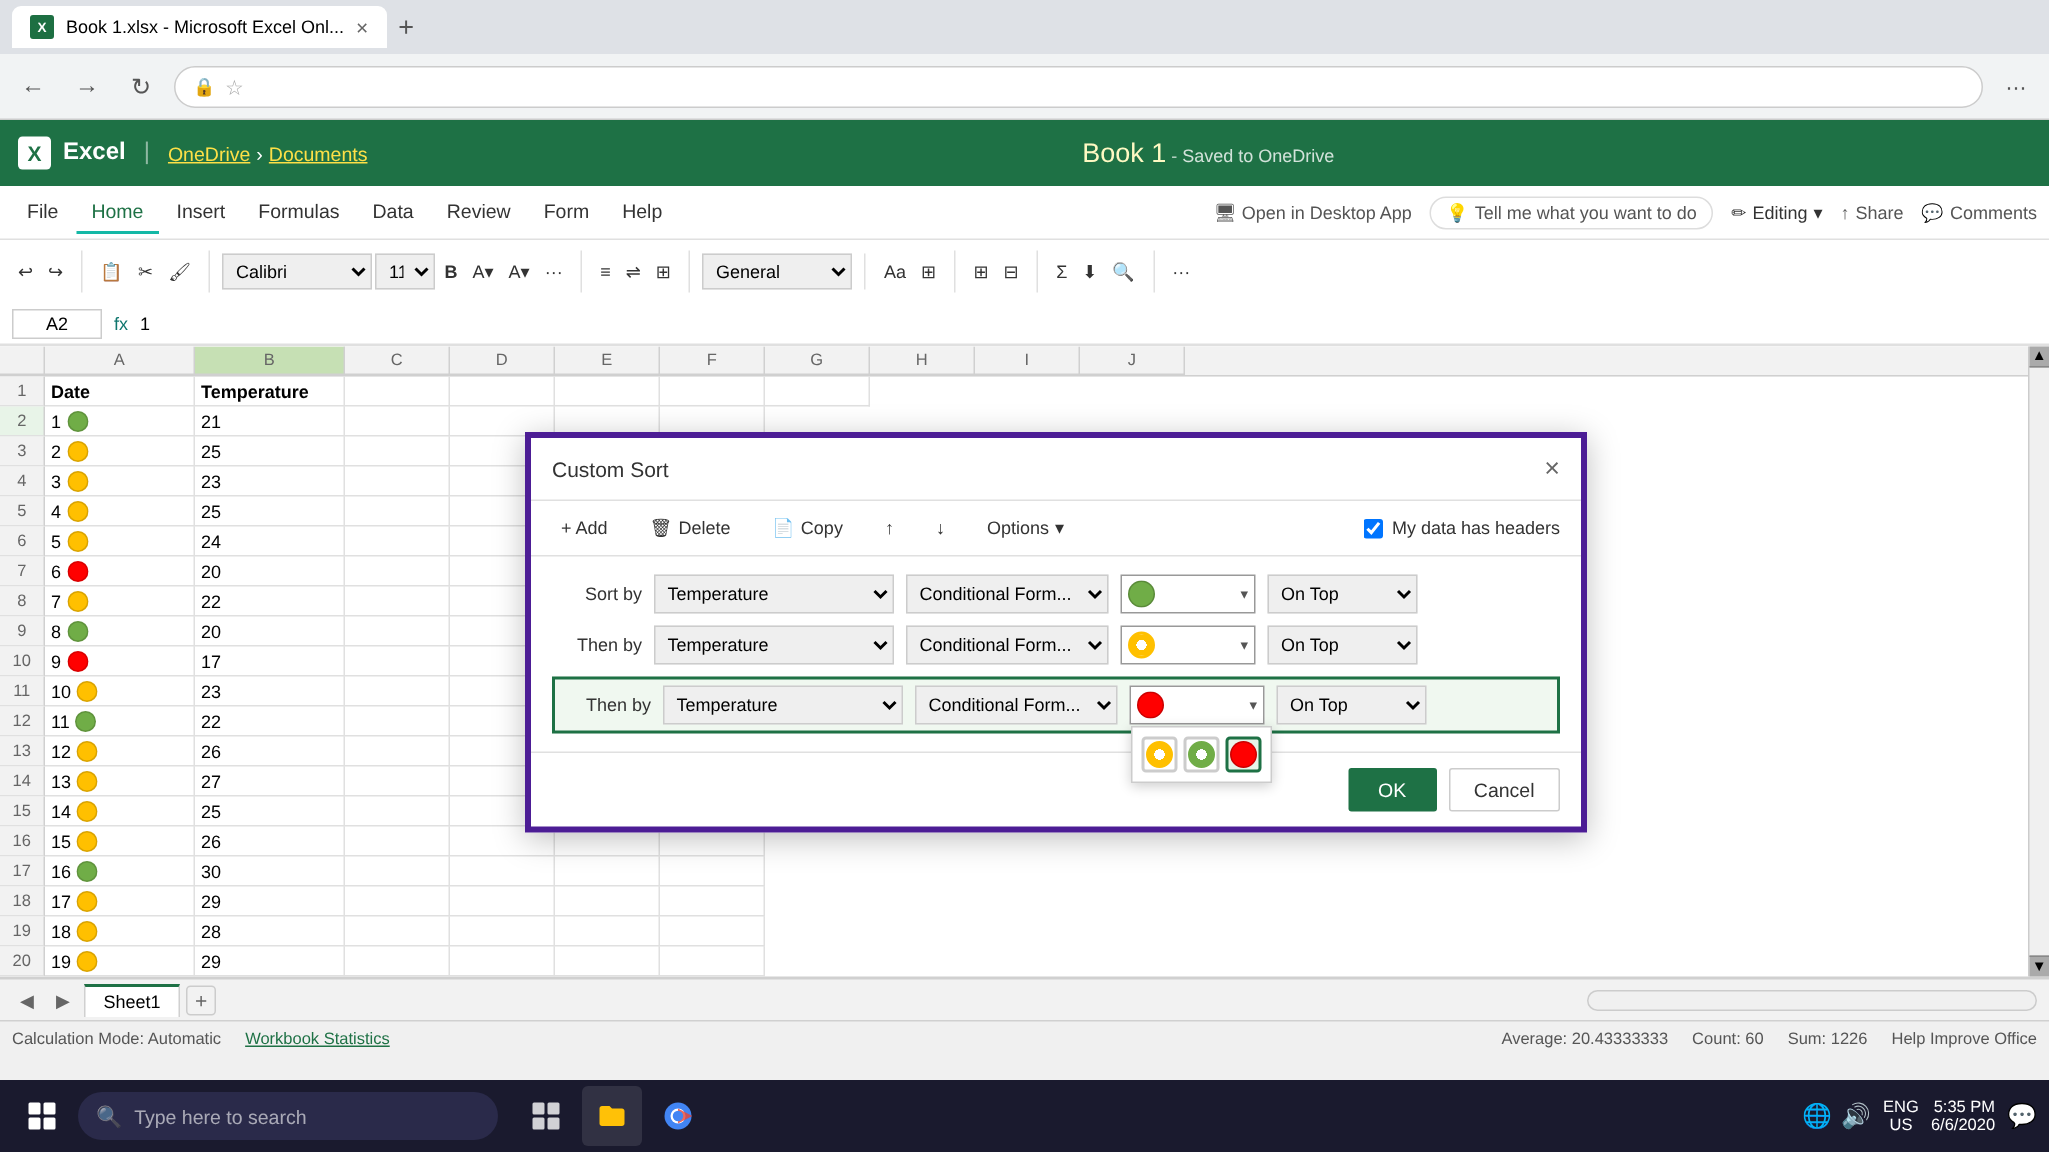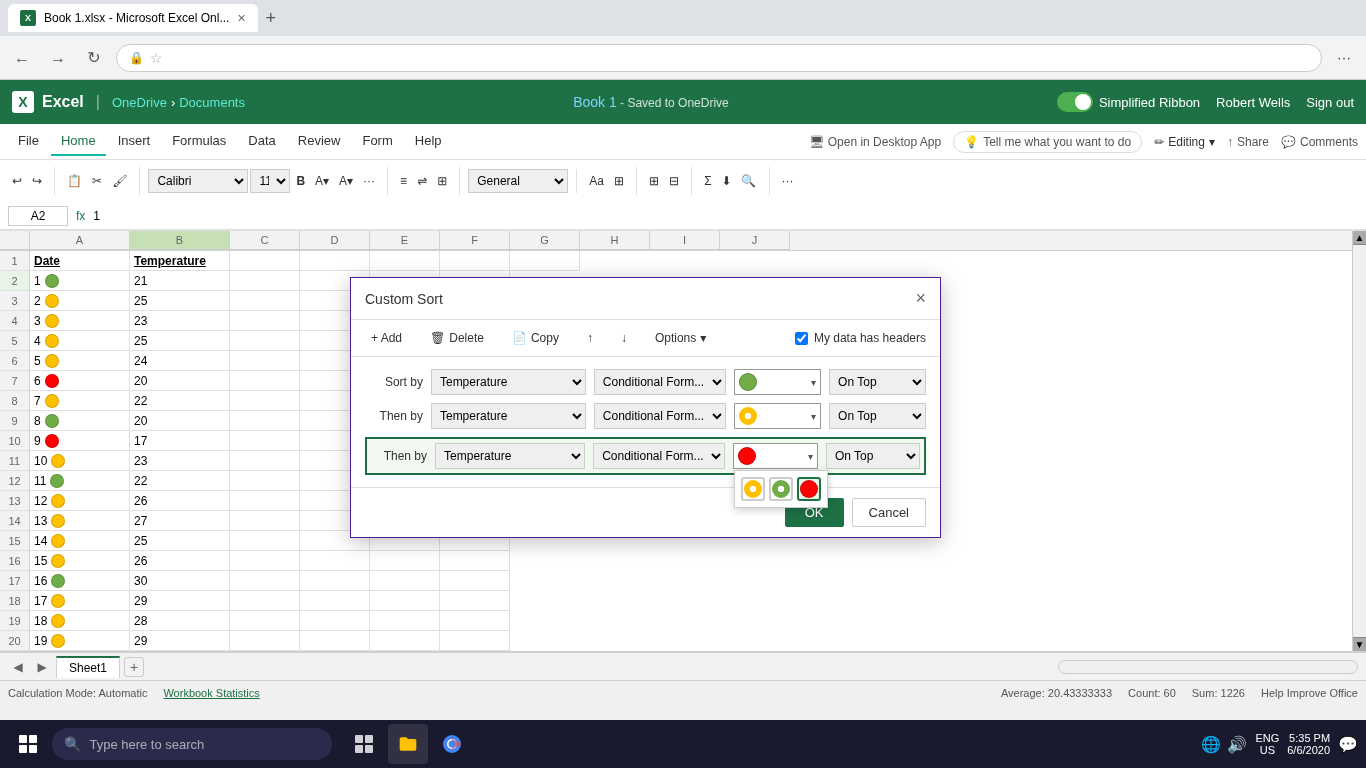--- a/index.html
+++ b/index.html
@@ -20,21 +20,21 @@
     .browser-actions { display: flex; gap: 4px; }
 
     
     .excel-header { background: #1e7145; height: 44px; display: flex; align-items: center; padding: 0 12px; gap: 12px; }
     .excel-logo { display: flex; align-items: center; gap: 8px; }
     .excel-icon { width: 22px; height: 22px; background: #fff; border-radius: 3px; display: flex; align-items: center; justify-content: center; }
     .excel-icon-inner { color: #1e7145; font-weight: bold; font-size: 14px; }
     .excel-word { color: white; font-size: 16px; font-weight: 600; }
     .header-divider { color: rgba(255,255,255,0.5); font-size: 16px; }
     .header-breadcrumb { color: white; font-size: 13px; display: flex; align-items: center; gap: 4px; }
-    .header-breadcrumb a { color: #5eead4; cursor: pointer; }
+    .header-breadcrumb a { color: #fde047; text-decoration: underline; cursor: pointer; }
     .header-center { flex: 1; text-align: center; }
     .header-right { display: flex; align-items: center; gap: 16px; margin-left: auto; }
     .simplified-ribbon-toggle { display: flex; align-items: center; gap: 6px; color: white; font-size: 13px; }
     .toggle-switch { width: 36px; height: 20px; background: #4caf50; border-radius: 10px; position: relative; cursor: pointer; }
     .toggle-knob { width: 16px; height: 16px; background: white; border-radius: 50%; position: absolute; right: 2px; top: 2px; }
 
     
     .ribbon { background: white; border-bottom: 1px solid #e0e0e0; }
     .ribbon-tabs { display: flex; align-items: center; padding: 0 8px; height: 36px; border-bottom: 1px solid #e0e0e0; gap: 2px; }
     .ribbon-tab { padding: 6px 10px; font-size: 13px; color: #333; cursor: pointer; border-bottom: 2px solid transparent; }
@@ -70,21 +70,21 @@
     .start-icon { display: grid; grid-template-columns: 1fr 1fr; gap: 2px; width: 18px; height: 18px; }
     .start-icon-square { background: white; border-radius: 1px; }
     .search-bar { background: #2a2a4a; border: none; height: 32px; border-radius: 16px; display: flex; align-items: center; padding: 0 12px; gap: 8px; min-width: 280px; cursor: text; }
     .search-icon-tb { color: rgba(255,255,255,0.6); font-size: 14px; }
     .search-text-tb { color: rgba(255,255,255,0.6); font-size: 13px; }
     .taskbar-apps { display: flex; align-items: center; gap: 4px; margin-left: 8px; }
     .taskbar-app { width: 40px; height: 40px; display: flex; align-items: center; justify-content: center; cursor: pointer; border-radius: 4px; }
     .taskbar-right { margin-left: auto; display: flex; align-items: center; gap: 8px; color: white; font-size: 11px; }
     .taskbar-time { text-align: right; }
     .taskbar-icons { display: flex; align-items: center; gap: 6px; }
-    .dialog { background: white; border: 1px solid #4c1d95; box-shadow: 0 4px 20px rgba(0,0,0,0.25); width: 591px; pointer-events: all; position: absolute; top: 277px; left: 350px; }
+    .dialog { background: white; border: 4px solid #4c1d95; box-shadow: 0 4px 20px rgba(0,0,0,0.25); width: 708px; pointer-events: all; position: absolute; top: 288px; left: 350px; }
     .dialog-title { background: white; padding: 10px 14px; display: flex; align-items: center; justify-content: space-between; border-bottom: 1px solid #e0e0e0; }
     .dialog-title-text { font-size: 14px; font-weight: 500; color: #333; }
     .dialog-close { background: none; border: none; font-size: 18px; cursor: pointer; color: #666; }
     .dialog-toolbar { display: flex; align-items: center; padding: 8px 14px; border-bottom: 1px solid #e0e0e0; gap: 16px; }
     .dialog-tool-btn { background: none; border: none; cursor: pointer; font-size: 12px; color: #333; display: flex; align-items: center; gap: 4px; padding: 3px 6px; }
     .checkbox-label { display: flex; align-items: center; gap: 6px; font-size: 12px; color: #333; margin-left: auto; }
     .dialog-body { padding: 12px 14px; }
     .sort-row { display: flex; align-items: center; gap: 8px; margin-bottom: 8px; position: relative; }
     .sort-row-label { width: 60px; font-size: 12px; color: #333; text-align: right; }
     .sort-select { height: 26px; border: 1px solid #ccc; font-size: 12px; padding: 2px 4px; cursor: pointer; }
@@ -97,21 +97,21 @@
     .color-swatch.yellow-circle { background: radial-gradient(circle, white 40%, #ffc000 40%); border: 2px solid #ffc000; }
     .color-swatch.red { background: #ff0000; }
     .dropdown-arrow { font-size: 10px; color: #555; margin-left: auto; }
     .dialog-footer { display: flex; justify-content: flex-end; gap: 8px; padding: 10px 14px; border-top: 1px solid #e0e0e0; }
     .btn-ok { background: #1e7145; color: white; border: none; padding: 6px 20px; cursor: pointer; font-size: 13px; border-radius: 2px; }
     .btn-cancel { background: white; color: #333; border: 1px solid #ccc; padding: 6px 16px; cursor: pointer; font-size: 13px; border-radius: 2px; }
     .grid-col-headers { display: flex; height: 20px; }
     .grid-col-h { text-align: center; font-size: 11px; color: #666; border-right: 1px solid #d0d0d0; border-bottom: 1px solid #d0d0d0; background: #f2f2f2; display: flex; align-items: center; justify-content: center; }
     .grid-row { display: flex; }
     .grid-row-num { width: 30px; text-align: center; font-size: 11px; color: #666; border-right: 1px solid #d0d0d0; border-bottom: 1px solid #e0e0e0; background: #f2f2f2; display: flex; align-items: center; justify-content: center; min-height: 20px; }
-    .grid-cell { border-right: 1px solid #e0e0e0; border-bottom: 1px solid #e0e0e0; font-size: 12px; display: flex; align-items: center; padding: 0 4px; min-height: 20px; text-decoration: underline; }
+    .grid-cell { border-right: 1px solid #e0e0e0; border-bottom: 1px solid #e0e0e0; font-size: 12px; display: flex; align-items: center; padding: 0 4px; min-height: 20px; }
   </style>
 </head>
 <body>
 
 <div class="browser-chrome">
   <div class="tab-bar">
     <div class="tab">
       <div class="tab-favicon">
         <span style="color:white;font-weight:bold;font-size:9px">X</span>
       </div>
@@ -142,33 +142,23 @@
     </div>
     <span class="excel-word">Excel</span>
   </div>
   <span class="header-divider">|</span>
   <div class="header-breadcrumb">
     <a>OneDrive</a>
     <span>›</span>
     <a>Documents</a>
   </div>
   <div class="header-center">
-    <span style="color:#7dd3fc;font-size:14px;font-weight:500;">Book 1</span>
+    <span style="color:#fef9c3;font-size:18px;font-weight:500;">Book 1</span>
     <span style="color:rgba(255,255,255,0.7);font-size:12px;"> - </span>
     <span style="color:rgba(255,255,255,0.8);font-size:12px;">Saved to OneDrive</span>
-  </div>
-  <div class="header-right">
-    <div class="simplified-ribbon-toggle">
-      <div class="toggle-switch">
-        <div class="toggle-knob"></div>
-      </div>
-      <span>Simplified Ribbon</span>
-    </div>
-    <span style="color:white;font-size:13px;">Robert Wells</span>
-    <span style="color:white;font-size:13px;cursor:pointer;">Sign out</span>
   </div>
 </div>
 
 <div class="ribbon">
   <div class="ribbon-tabs">
     <span class="ribbon-tab">File</span>
     <span class="ribbon-tab active">Home</span>
     <span class="ribbon-tab">Insert</span>
     <span class="ribbon-tab">Formulas</span>
     <span class="ribbon-tab">Data</span>

